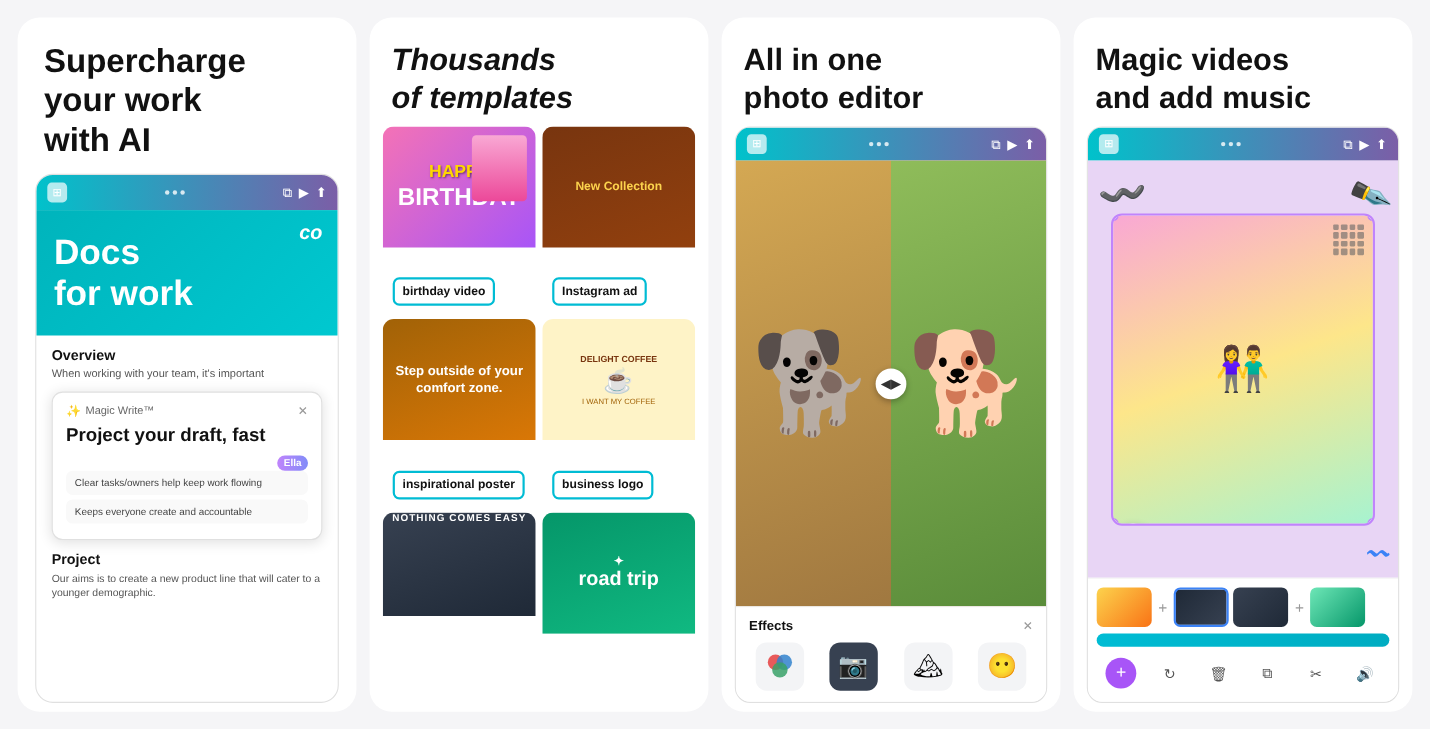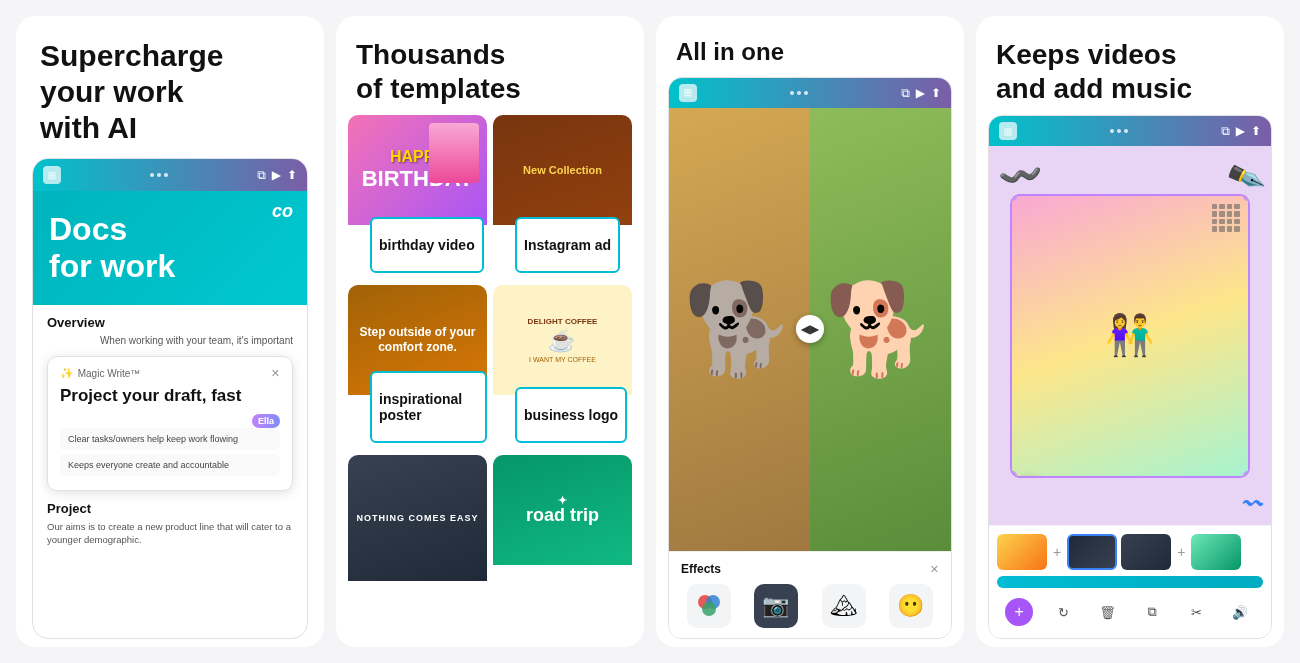--- a/index.html
+++ b/index.html
@@ -116,21 +116,20 @@
     .overview-title {
       font-size: 13px;
       font-weight: 700;
       color: #111;
       margin-bottom: 4px;
     }
     .overview-text {
       font-size: 10px;
       color: #555;
       line-height: 1.4;
-      text-align: right;
     }
     .magic-write-card {
       background: white;
       border-radius: 10px;
       border: 1px solid #e0e0e0;
       padding: 10px 12px;
       margin-top: 8px;
       box-shadow: 0 2px 12px rgba(0,0,0,0.12);
     }
     .magic-write-header {
@@ -188,20 +187,21 @@
     }
     .project-text {
       font-size: 9.5px;
       color: #555;
       line-height: 1.4;
     }
 
     
     .panel2-header {
       padding: 22px 20px 10px;
+      font-style: italic;
     }
     .panel2-header h1 {
       font-size: 28px;
       font-weight: 800;
       color: #111;
       line-height: 1.2;
     }
     .templates-grid {
       display: grid;
       grid-template-columns: 1fr 1fr;
@@ -212,26 +212,26 @@
       overflow: hidden;
     }
     .template-item {
       border-radius: 10px;
       overflow: hidden;
       position: relative;
     }
     .template-label {
       position: absolute;
       bottom: 6px;
-      left: 22px;
+      left: 9px;
       background: white;
       border: 2px solid #00bcd4;
       border-radius: 6px;
-      padding: 18px 7px;
-      font-size: 14px;
+      padding: 5px 7px;
+      font-size: 11px;
       font-weight: 600;
       color: #111;
     }
     .tpl-birthday {
       background: linear-gradient(135deg, #f472b6, #a855f7);
       height: 110px;
       display: flex;
       align-items: center;
       justify-content: center;
       position: relative;
@@ -307,23 +307,23 @@
     .tpl-coffee-cup {
       font-size: 22px;
       margin: 2px 0;
     }
     .tpl-coffee-tag {
       font-size: 7px;
       color: #a16207;
     }
     .tpl-nothing {
       background: linear-gradient(160deg, #374151, #1f2937);
-      height: 126px;
-      display: flex;
-      align-items: center;
+      height: 94px;
+      display: flex;
+      align-items: flex-start;
       justify-content: center;
     }
     .tpl-nothing-text {
       font-size: 9px;
       font-weight: 900;
       color: white;
       text-align: center;
       letter-spacing: 1px;
     }
     .tpl-roadtrip {
@@ -339,21 +339,21 @@
       color: white;
       text-align: center;
       line-height: 1.1;
     }
 
     
     .panel3-header {
       padding: 22px 20px 10px;
     }
     .panel3-header h1 {
-      font-size: 24px;
+      font-size: 28px;
       font-weight: 800;
       color: #111;
       line-height: 1.2;
     }
     .photo-mock {
       margin: 0 12px;
       border-radius: 14px;
       overflow: hidden;
       flex: 1;
       display: flex;
@@ -724,20 +724,21 @@
           </div>
         </div>
       </div>
     </div>
   </div>
 
   <div class="panel">
     <div class="panel3-header">
       <h1>
         <span>All in one</span><br>
+        <span>photo editor</span>
       </h1>
     </div>
     <div class="photo-mock">
       <div class="photo-bar">
         <div class="phone-bar-icon">⊞</div>
         <div class="phone-bar-dots">
           <div class="phone-bar-dot"></div>
           <div class="phone-bar-dot"></div>
           <div class="phone-bar-dot"></div>
         </div>
@@ -774,21 +775,21 @@
           <div class="effect-icon face">😶</div>
         </div>
       </div>
     </div>
     <div class="panel-bottom-spacer"></div>
   </div>
 
   <div class="panel">
     <div class="panel4-header">
       <h1>
-        <span>Keeps videos</span><br>
+        <span>Magic videos</span><br>
         <span>and add music</span>
       </h1>
     </div>
     <div class="video-mock">
       <div class="video-bar">
         <div class="phone-bar-icon">⊞</div>
         <div class="phone-bar-dots">
           <div class="phone-bar-dot"></div>
           <div class="phone-bar-dot"></div>
           <div class="phone-bar-dot"></div>

